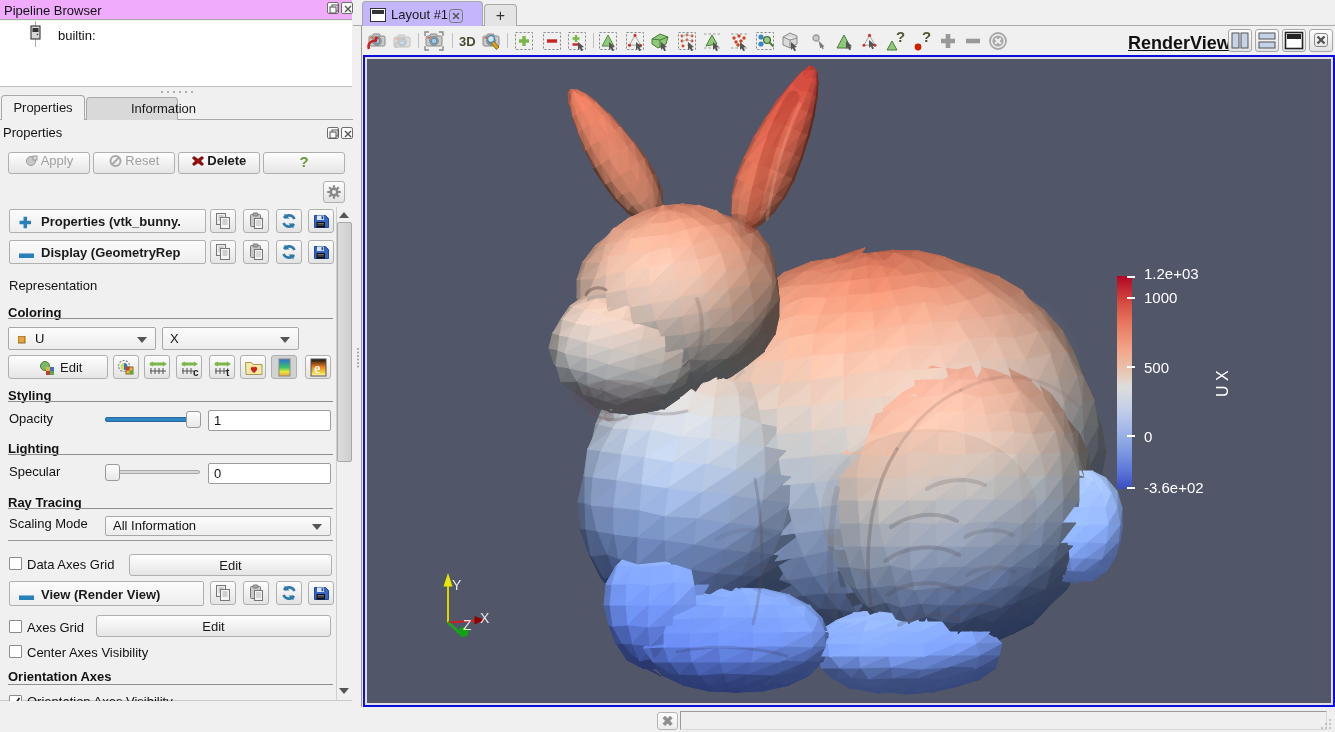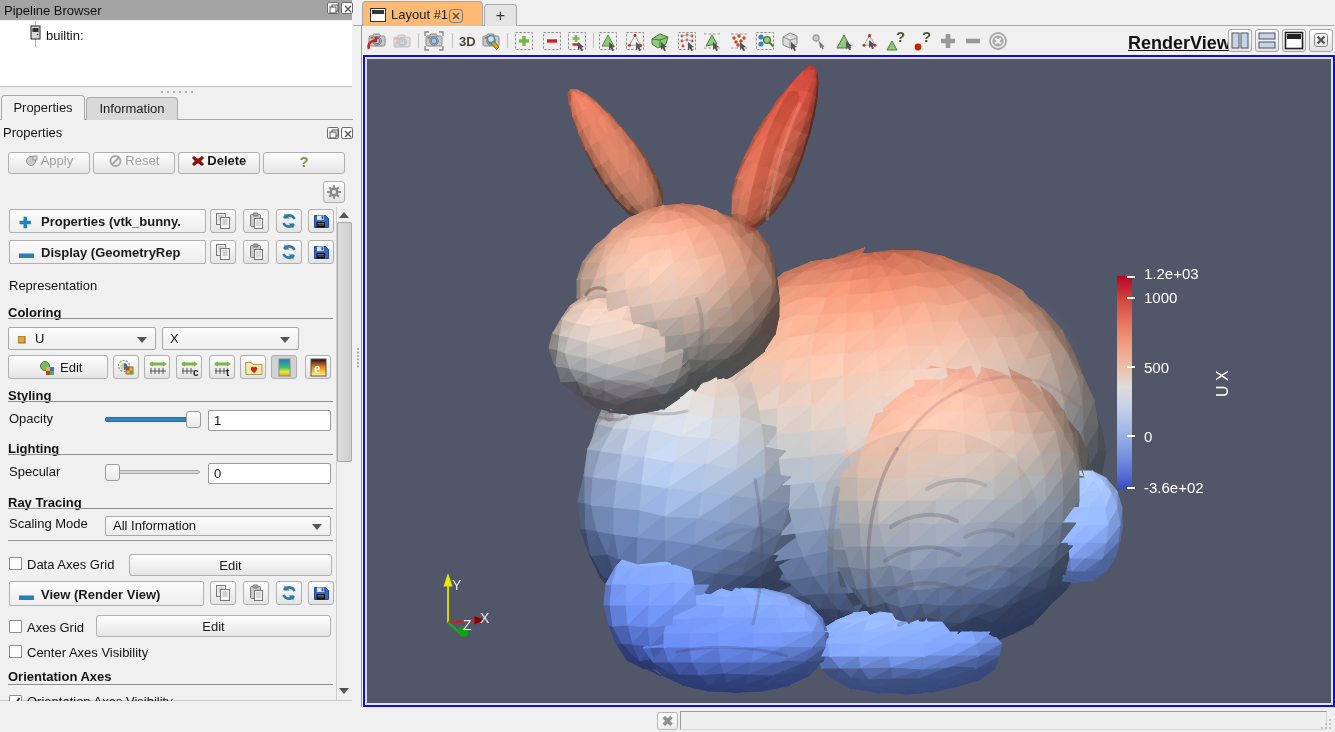--- a/index.html
+++ b/index.html
@@ -2,26 +2,26 @@
 <html><head>
 <meta charset="utf-8">
 <style>
 * { margin:0; padding:0; box-sizing:border-box; }
 html,body { width:1335px; height:732px; overflow:hidden; background:#f0f0f0;
   font-family:"Liberation Sans", sans-serif; font-size:13px; color:#1a1a1a; }
 .abs { position:absolute; }
 #app { position:relative; width:1335px; height:732px; }
 
 
-#pbTitle { left:0; top:0; width:352px; height:20px; background:#a3a3a3; border-bottom:1px solid #a8a8a8; }
+#pbTitle { left:0; top:0; width:352px; height:20px; background:#f0abfc; border-bottom:1px solid #a8a8a8; }
 #pbTitle .t { position:absolute; left:4px; top:3px; font-size:13px; color:#111; }
 .winbtn { position:absolute; width:12px; height:12px; border:1px solid #6e6e6e; border-radius:2px; background:#fbfbfb; }
 .winbtn svg { position:absolute; left:0; top:0; }
 #tree { left:0; top:21px; width:352px; height:66px; background:#fff; border-bottom:1px solid #c0c0c0; }
-.row-builtin { position:absolute; left:0; top:5px; width:375px; height:18px; }
+.row-builtin { position:absolute; left:12px; top:5px; width:375px; height:18px; }
 .row-bunny { position:absolute; left:0; top:26px; width:352px; height:18px; }
 .sel { position:absolute; left:26px; top:0; width:110px; height:18px; background:#308cc6; }
 .treetext { position:absolute; top:2px; font-size:13px; }
 #splitdots1 { left:160px; top:90px; width:34px; height:4px; }
 
 .tab { position:absolute; border:1px solid #a8a8a8; border-bottom:none; border-radius:4px 4px 0 0; font-size:13px; text-align:center; }
 #tabProps { left:1px; top:95px; width:84px; height:25px; background:#f1f1f1; z-index:3; }
 #tabInfo { left:86px; top:97px; width:92px; height:23px; background:#d9d9d9; z-index:2; }
 #tabline { left:0; top:119px; width:353px; height:1px; background:#a8a8a8; }
 #propPanel { left:0; top:120px; width:352px; height:581px; background:#f0f0f0; border-bottom:1px solid #c8c8c8;}
@@ -42,21 +42,21 @@
 .valbox { position:absolute; background:#fff; border:1px solid #9c9c9c; border-radius:2px; font-size:13px; color:#111; }
 
 
 #sbar { left:336px; top:207px; width:16px; height:493px; background:#f0f0f0; border-left:1px solid #cfcfcf; }
 #sthumb { left:337px; top:222px; width:15px; height:240px; background:linear-gradient(90deg,#dcdcdc,#cfcfcf); border:1px solid #a8a8a8; border-radius:2px;}
 .sarrow { position:absolute; width:0; height:0; border-left:5px solid transparent; border-right:5px solid transparent; }
 
 
 #tabbar { left:353px; top:0; width:982px; height:25px; background:#f0f0f0; }
 #tabbarline { left:353px; top:25px; width:982px; height:1px; background:#aaaaaa; }
-#layoutTab { position:absolute; left:362px; top:1px; width:121px; height:25px; background:#fdba74; border:1px solid #a8a8a8; border-bottom:none; border-radius:4px 4px 0 0; z-index:3; }
+#layoutTab { position:absolute; left:362px; top:1px; width:121px; height:25px; background:#c4b5fd; border:1px solid #a8a8a8; border-bottom:none; border-radius:4px 4px 0 0; z-index:3; }
 #plusTab { position:absolute; left:484px; top:4px; width:33px; height:22px; background:#e4e4e4; border:1px solid #a8a8a8; border-bottom:none; border-radius:4px 4px 0 0; font-size:16px; text-align:center; color:#333; }
 #toolbar { left:353px; top:26px; width:982px; height:29px; background:#f0f0f0; }
 #rv1 { position:absolute; font-weight:bold; font-size:18px; text-decoration:underline; color:#111; }
 .vbtn { position:absolute; width:24px; height:23px; background:linear-gradient(#fdfdfd,#e3e3e3); border:1px solid #a8a8a8; border-radius:3px; }
 
 
 #vframe { left:363px; top:55px; width:972px; height:652px; border:2px solid #0d0de0; background:#e0e0e0; }
 #viewport { left:367px; top:59px; width:964px; height:644px; background:#525669; }
 
 
@@ -106,21 +106,21 @@
       <g fill="#9a9a9a">
         <circle cx="2" cy="2" r="1"></circle>
         <circle cx="8" cy="2" r="1"></circle>
         <circle cx="14" cy="2" r="1"></circle>
         <circle cx="20" cy="2" r="1"></circle>
         <circle cx="26" cy="2" r="1"></circle>
         <circle cx="32" cy="2" r="1"></circle>
       </g>
     </svg>
 
-  <div class="tab" id="tabInfo"><span style="position:relative;top:3px;">Information</span></div>
+  <div class="tab" id="tabInfo"><span style="position:relative;top:3px;padding-left:44px;">Information</span></div>
   <div class="tab" id="tabProps"><span style="position:relative;top:4px;">Properties</span></div>
   <div class="abs" id="tabline"></div>
   <div class="abs" id="propPanel"></div>
   <div class="abs" id="propTitle">Properties</div>
   <div class="winbtn" style="left:327px;top:127px;">
       <svg width="12" height="12">
         <rect x="4" y="2" width="6" height="6" fill="none" stroke="#555"></rect>
         <rect x="2" y="4" width="6" height="6" fill="#fbfbfb" stroke="#555"></rect>
       </svg>
     </div>

